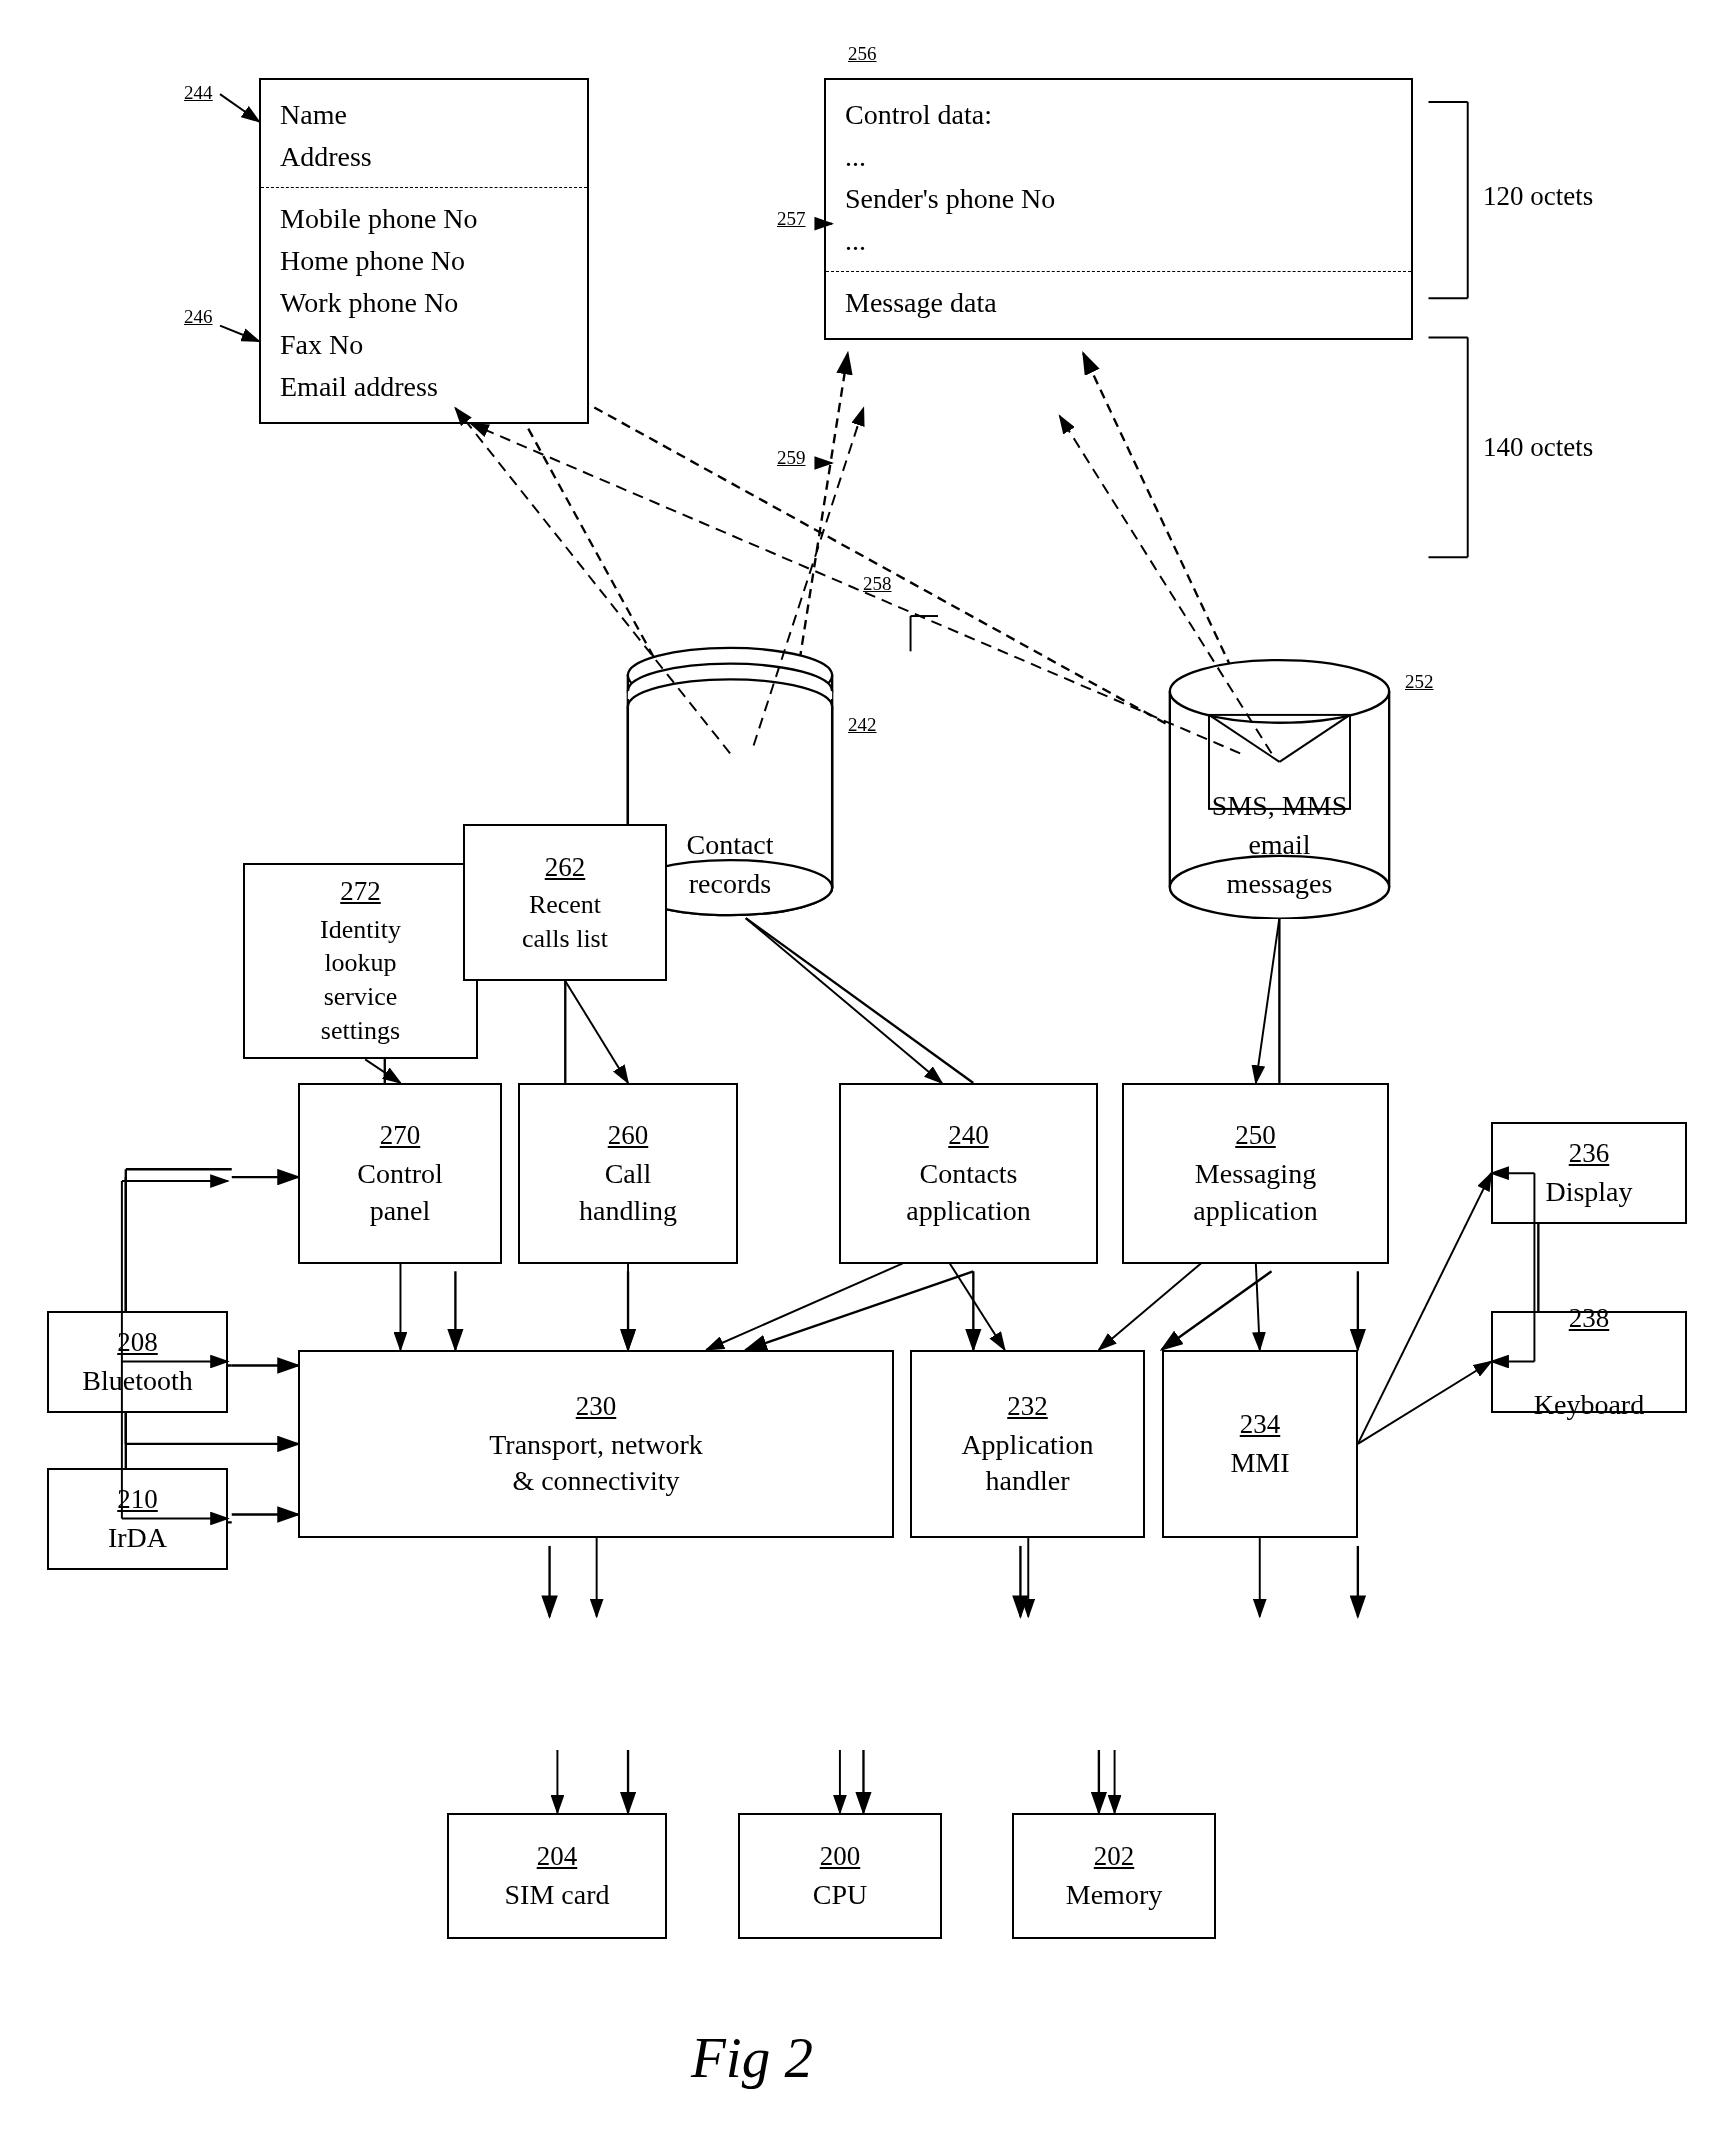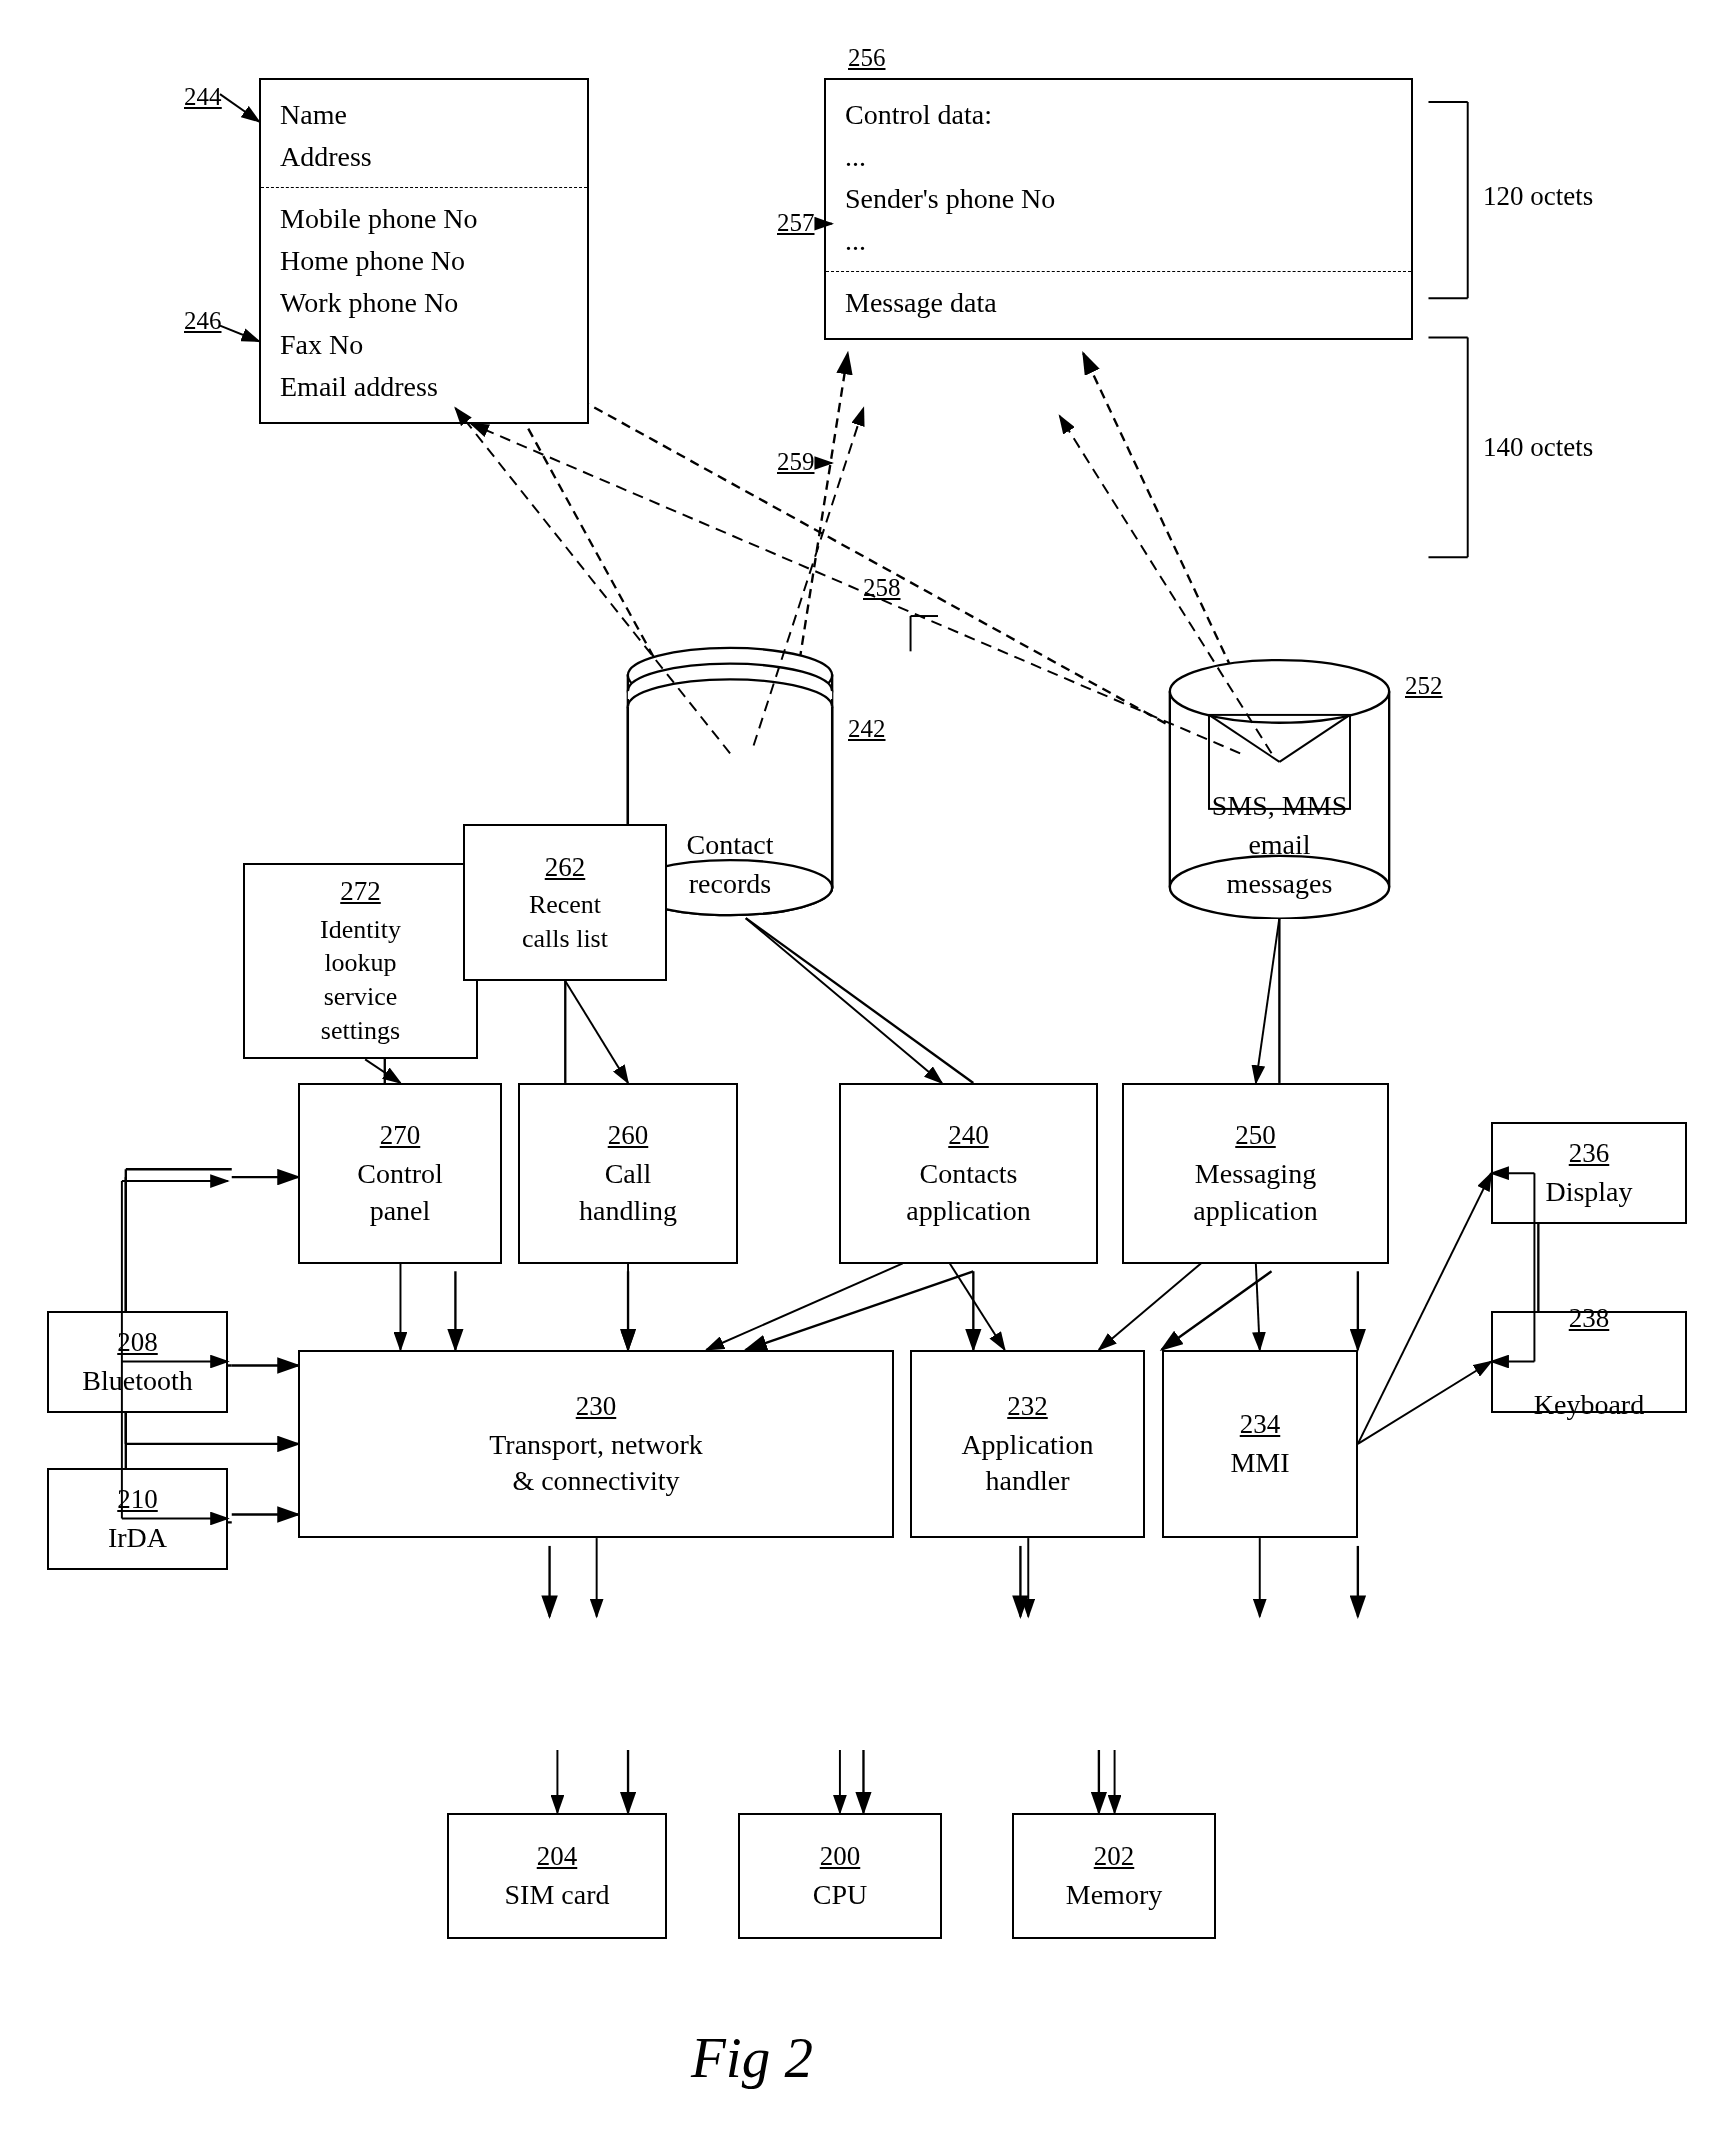--- a/index.html
+++ b/index.html
@@ -107,21 +107,21 @@
     
     .ann {
       position: absolute;
       font-size: 27px;
       line-height: 1.2;
     }
 
     .ann .num {
       text-decoration: underline;
       display: block;
-      font-size: 25px;
+      font-size: 19px;
     }
 
     
     .fig-label {
       position: absolute;
       font-size: 57px;
       font-style: italic;
       font-family: 'Times New Roman', serif;
     }
 

